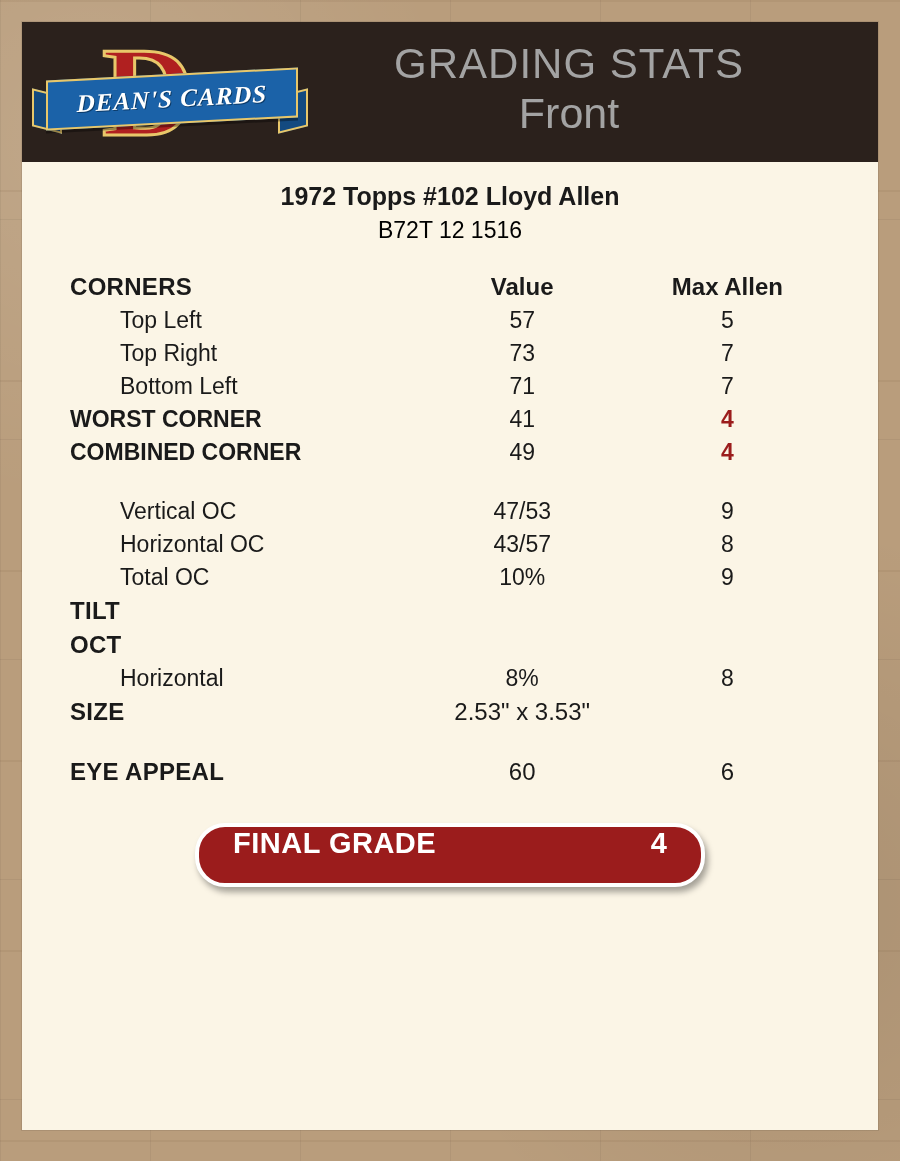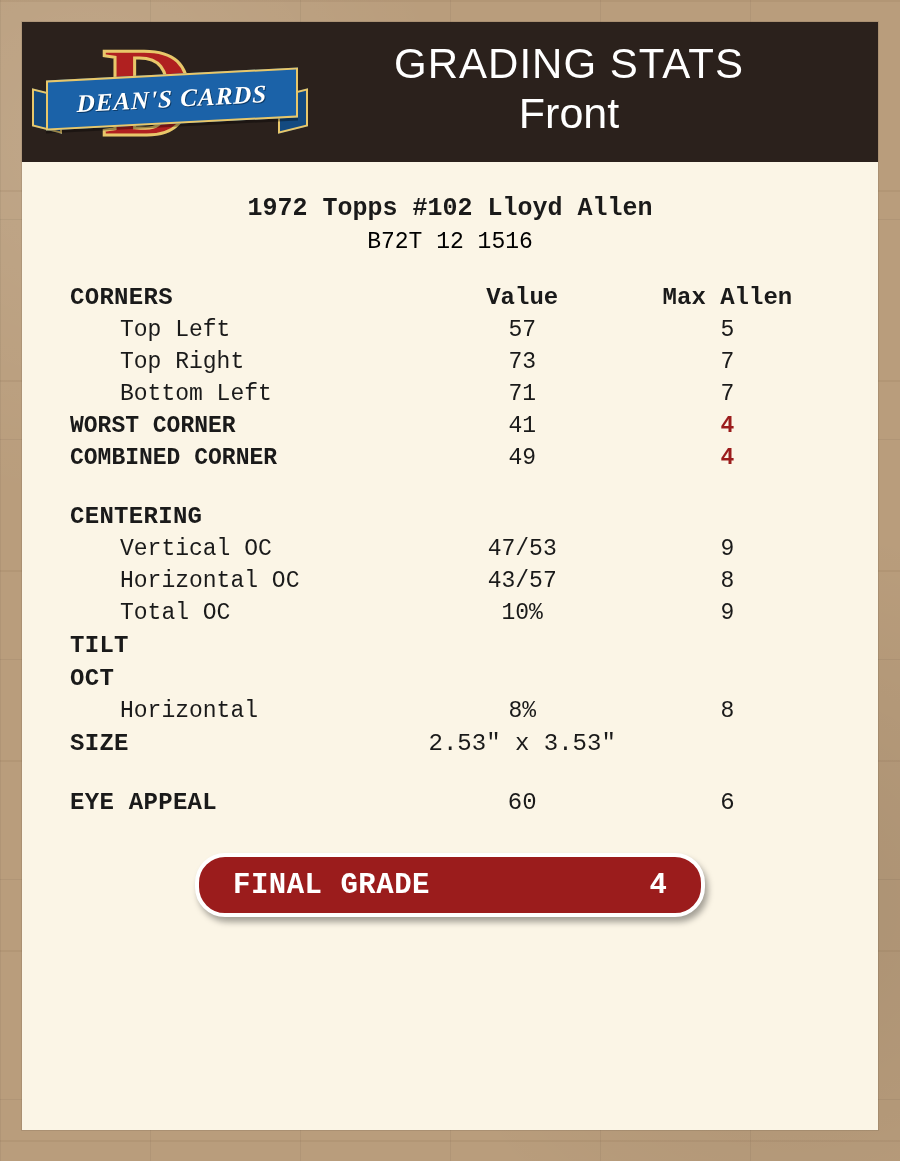--- a/index.html
+++ b/index.html
@@ -105,37 +105,36 @@
     height: 34px;
     background: #134a80;
     border: 2px solid #e8c76a;
   }
   .logo .tail-l { left: -8px; transform: skewY(14deg); }
   .logo .tail-r { right: -8px; transform: skewY(-14deg); }
 
   .header-titles {
     flex: 1 1 auto;
     text-align: center;
-    color: #ffffff;
+    color: #a3a3a3;
     padding-right: 40px;
   }
   .header-titles .t1 {
     font-size: 42px;
     letter-spacing: 1px;
     line-height: 1.05;
   }
   .header-titles .t2 {
     font-size: 43px;
     font-weight: normal;
     line-height: 1.3;
   }
 
   .body-area {
-    padding: 26px 48px 0 48px;
-    font-family: Liberation Mono, monospace;
+    padding: 14px 48px 0 48px;
   }
 
   .card-title {
     text-align: center;
     font-size: 25px;
     font-weight: bold;
     color: #1a1a1a;
     margin: 6px 0 6px 0;
   }
   .card-sub {
@@ -170,21 +169,20 @@
     margin: 34px auto 0 auto;
     width: 510px;
     position: relative;
   }
   .final-bar {
     background: #9b1c1c;
     border: 4px solid #ffffff;
     border-radius: 30px;
     height: 56px;
     display: flex;
-    align-items: center;
     justify-content: space-between;
     padding: 0 34px;
     box-shadow: 3px 5px 6px rgba(0,0,0,.35);
   }
   .final-bar .fg-label {
     color: #fff;
     font-size: 29px;
     font-weight: bold;
     letter-spacing: .5px;
   }
@@ -254,25 +252,20 @@
           <td class="value">49</td>
           <td class="grade red">4</td>
         </tr>
 
         <tr class="spacer">
             <td></td>
             <td></td>
             <td></td>
           </tr>
 
-        <tr class="sec-head">
-          <td class="label">CENTERING</td>
-          <td class="value"></td>
-          <td class="grade"></td>
-        </tr>
         <tr>
           <td class="label indent">Vertical OC</td>
           <td class="value">47/53</td>
           <td class="grade">9</td>
         </tr>
         <tr>
           <td class="label indent">Horizontal OC</td>
           <td class="value">43/57</td>
           <td class="grade">8</td>
         </tr>

